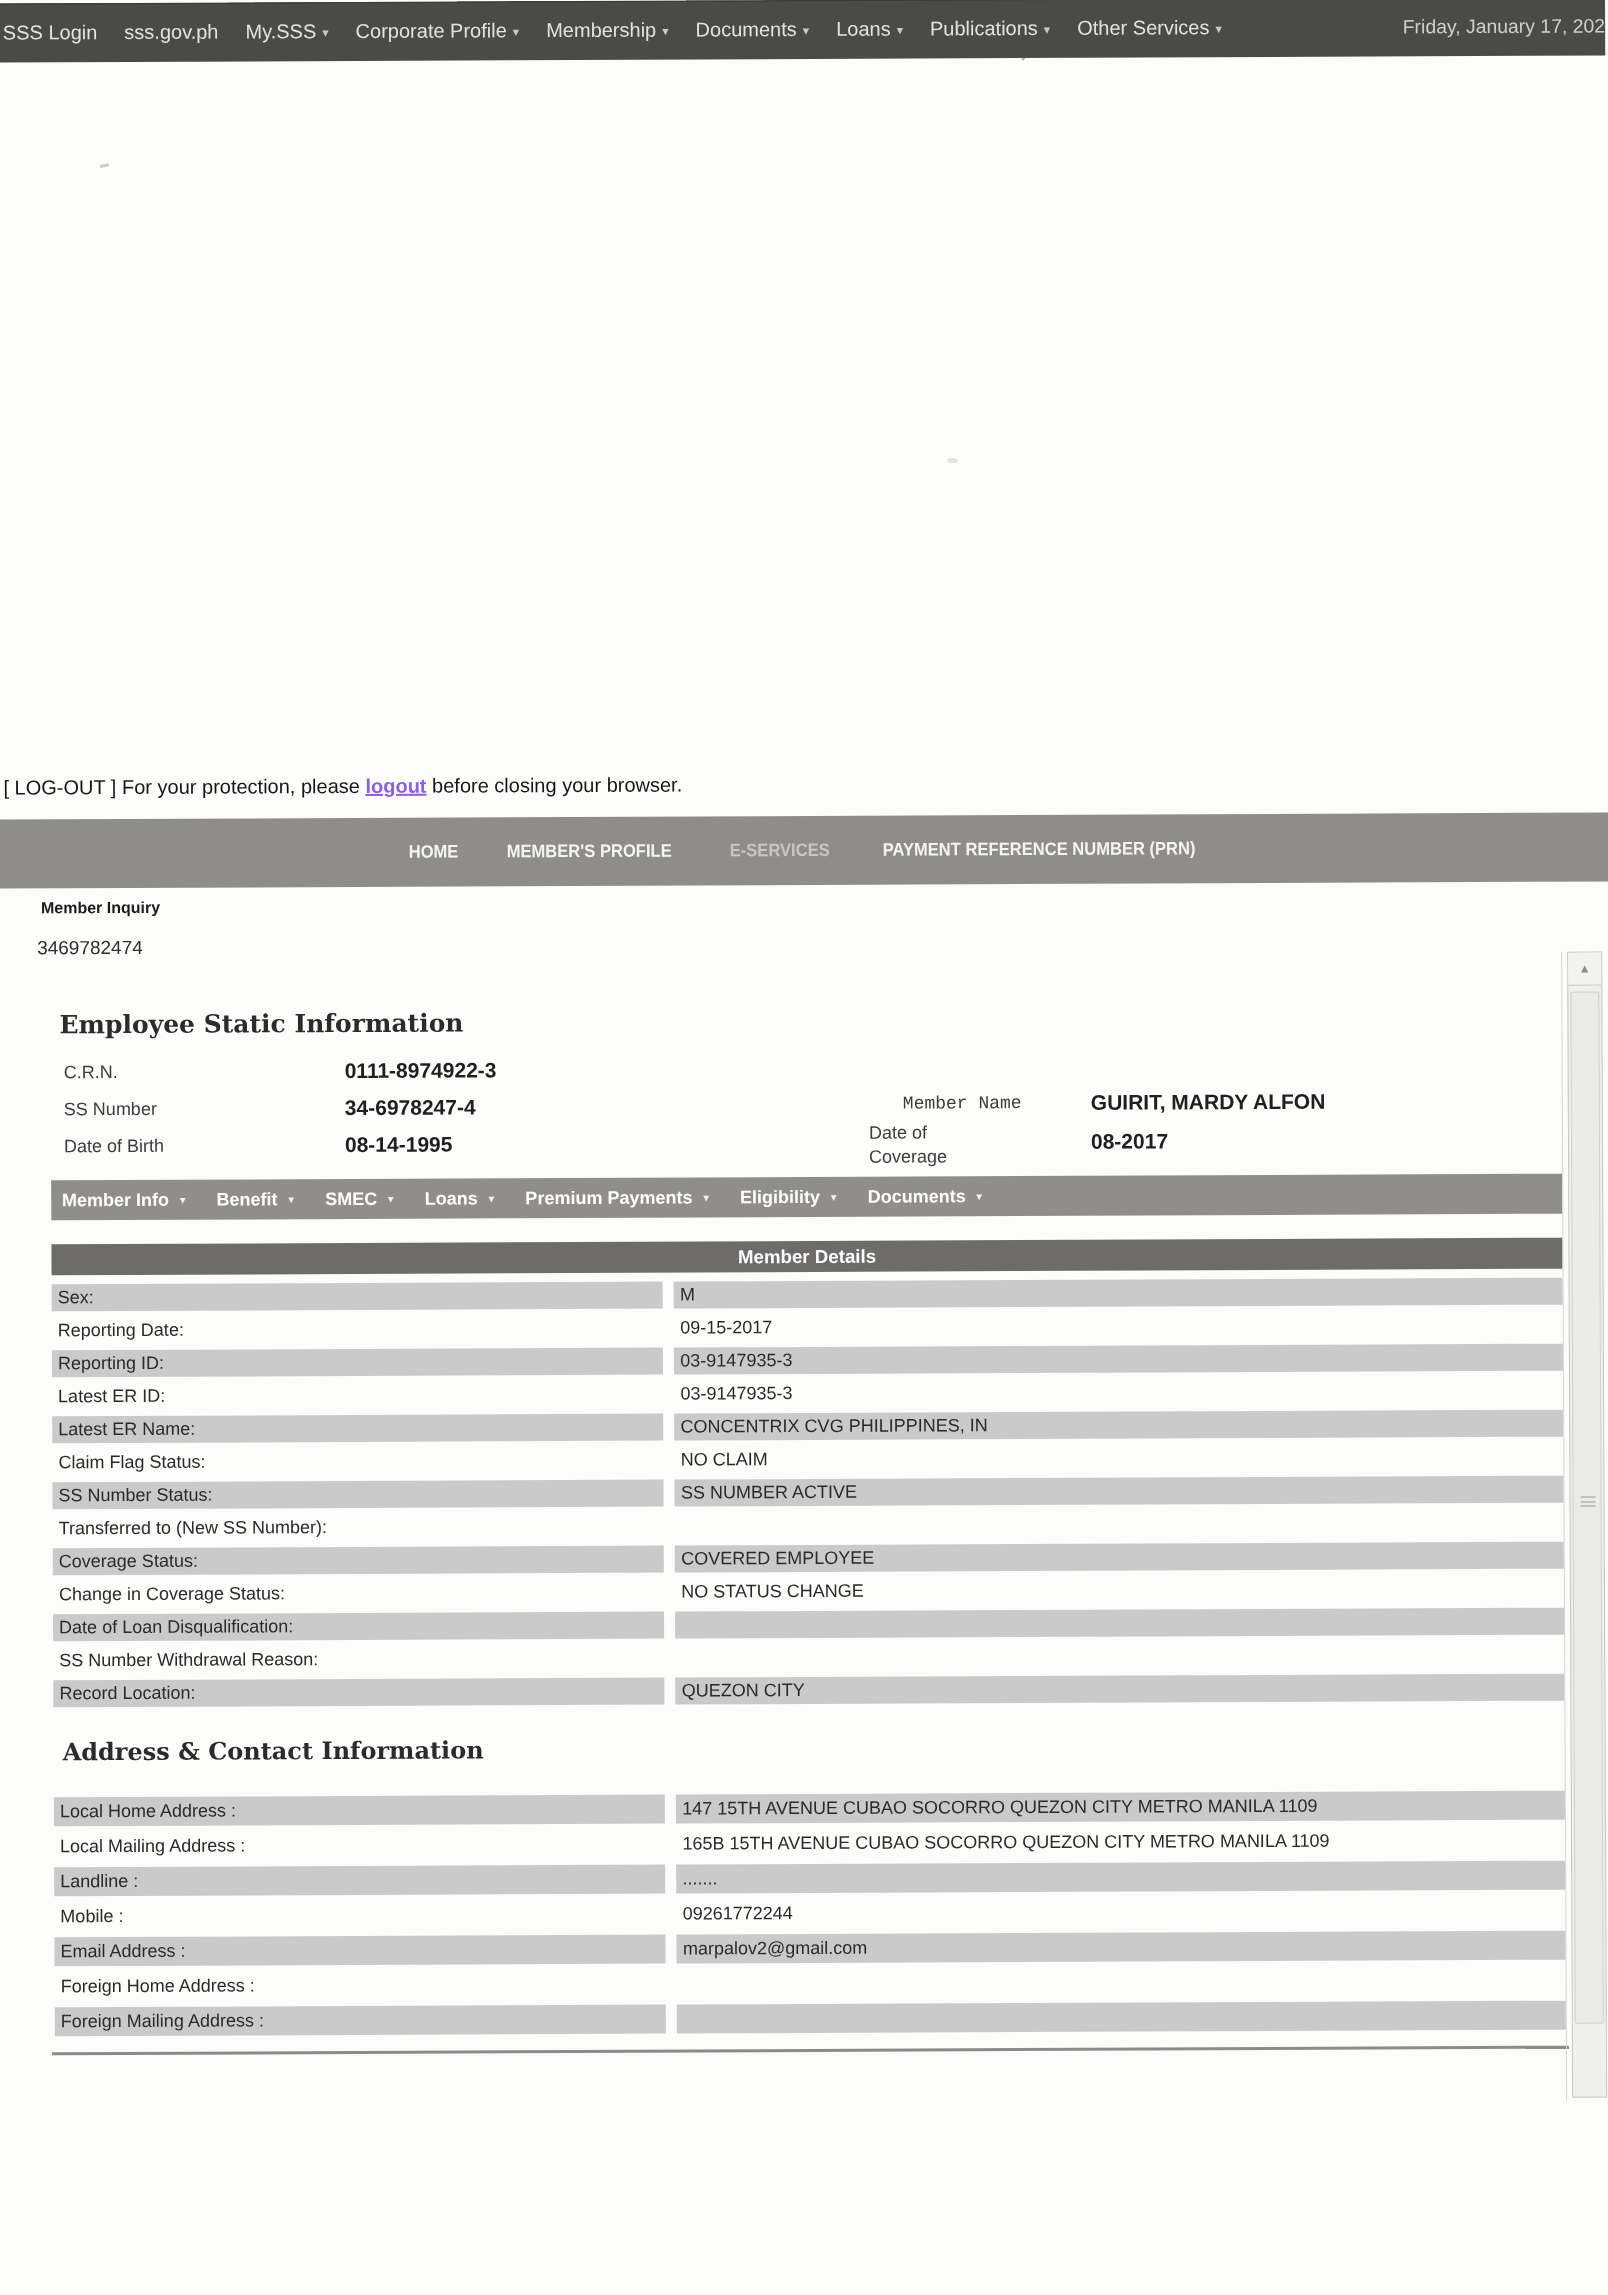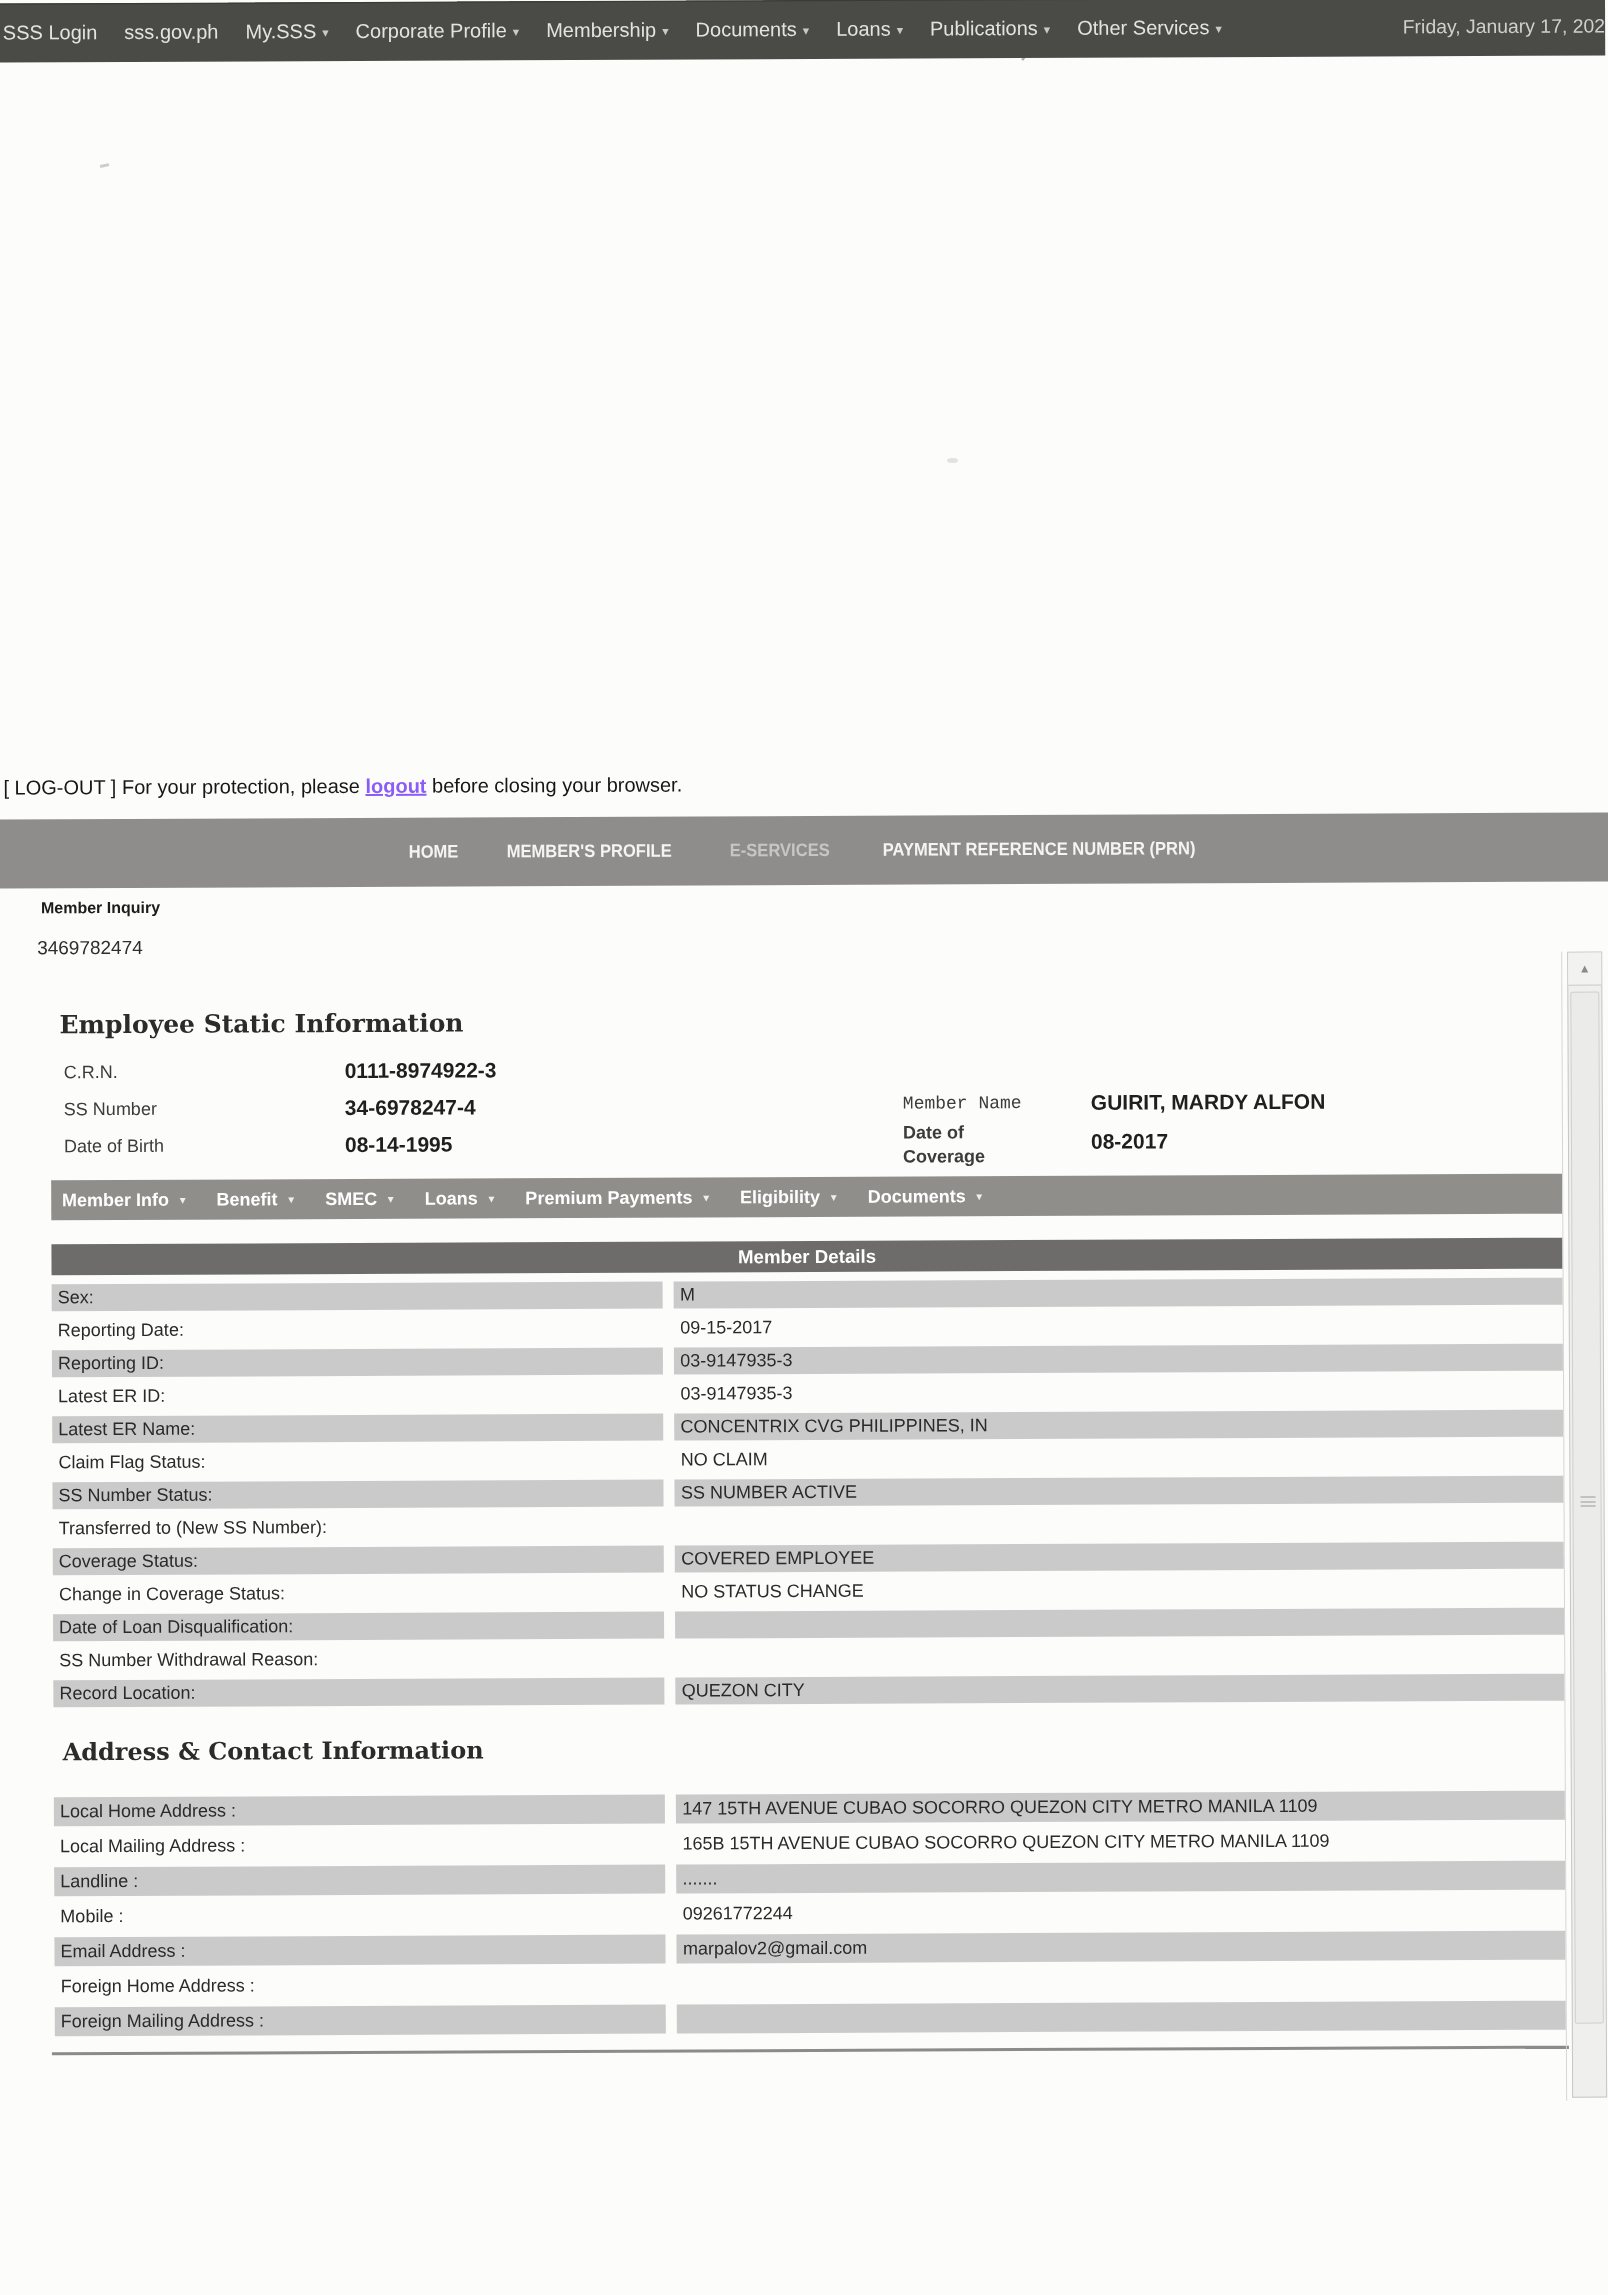--- a/index.html
+++ b/index.html
@@ -159,21 +159,21 @@
   <div class="section-heading h-static">Employee Static Information</div>
 
   <div class="si-label" style="left:63px; top:1059px;">C.R.N.</div>
   <div class="si-value" style="left:344px; top:1057px;">0111-8974922-3</div>
   <div class="si-label" style="left:63px; top:1096px;">SS Number</div>
   <div class="si-value" style="left:344px; top:1094px;">34-6978247-4</div>
   <div class="si-label" style="left:63px; top:1133px;">Date of Birth</div>
   <div class="si-value" style="left:344px; top:1131px;">08-14-1995</div>
   <div class="si-label" style="left:902px; top:1094px;font-family:Liberation Mono, monospace;">Member Name</div>
   <div class="si-value" style="left:1090px; top:1092px;">GUIRIT, MARDY ALFON</div>
-  <div class="si-label si-label-2l" style="left:902px; top:1121px;font-weight:bold;">Date of Coverage</div>
+  <div class="si-label si-label-2l" style="left:868px; top:1121px;">Date of Coverage</div>
   <div class="si-value" style="left:1090px; top:1131px;">08-2017</div>
 
   <div class="member-menu">
     <span class="member-menu-item">
         <span>Member Info</span>
         <span class="caret">▼</span>
       </span>
     <span class="member-menu-item">
         <span>Benefit</span>
         <span class="caret">▼</span>

